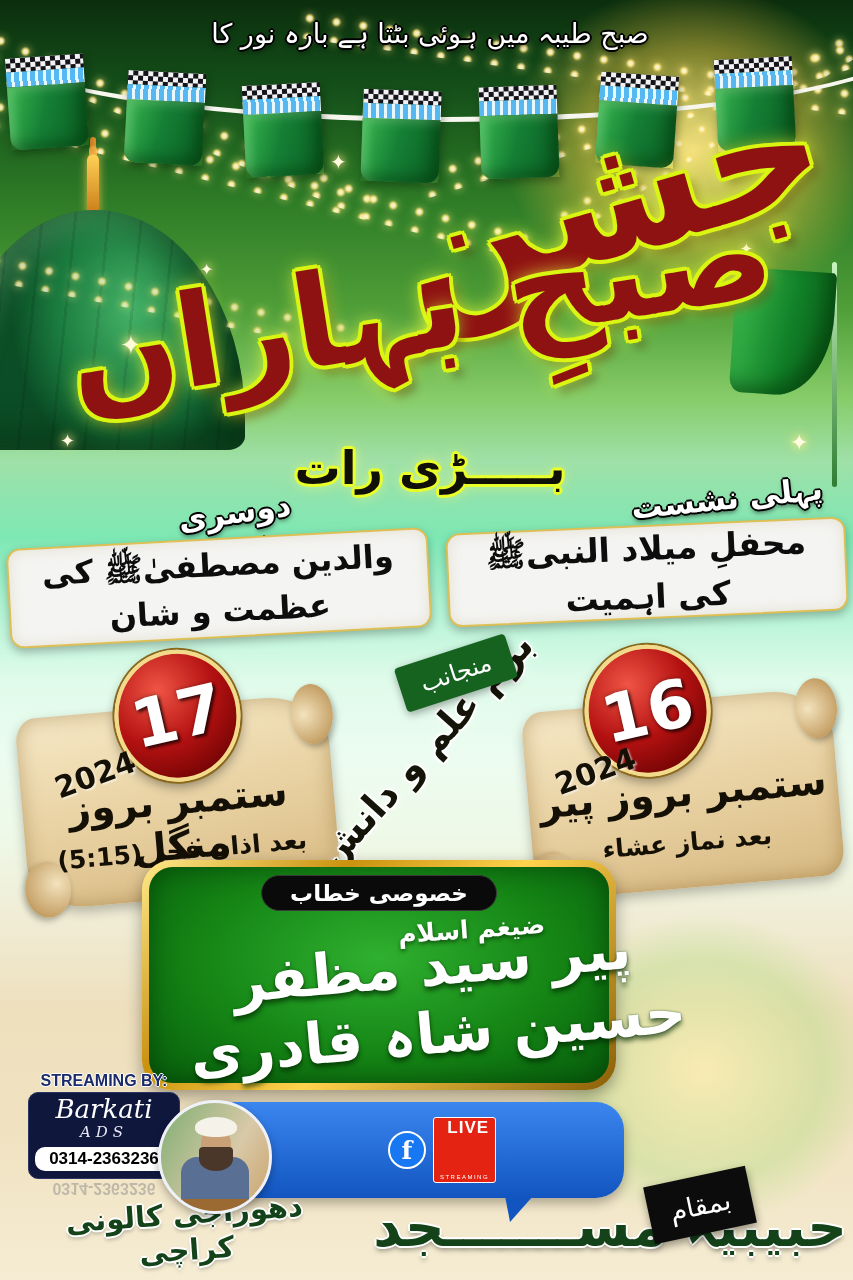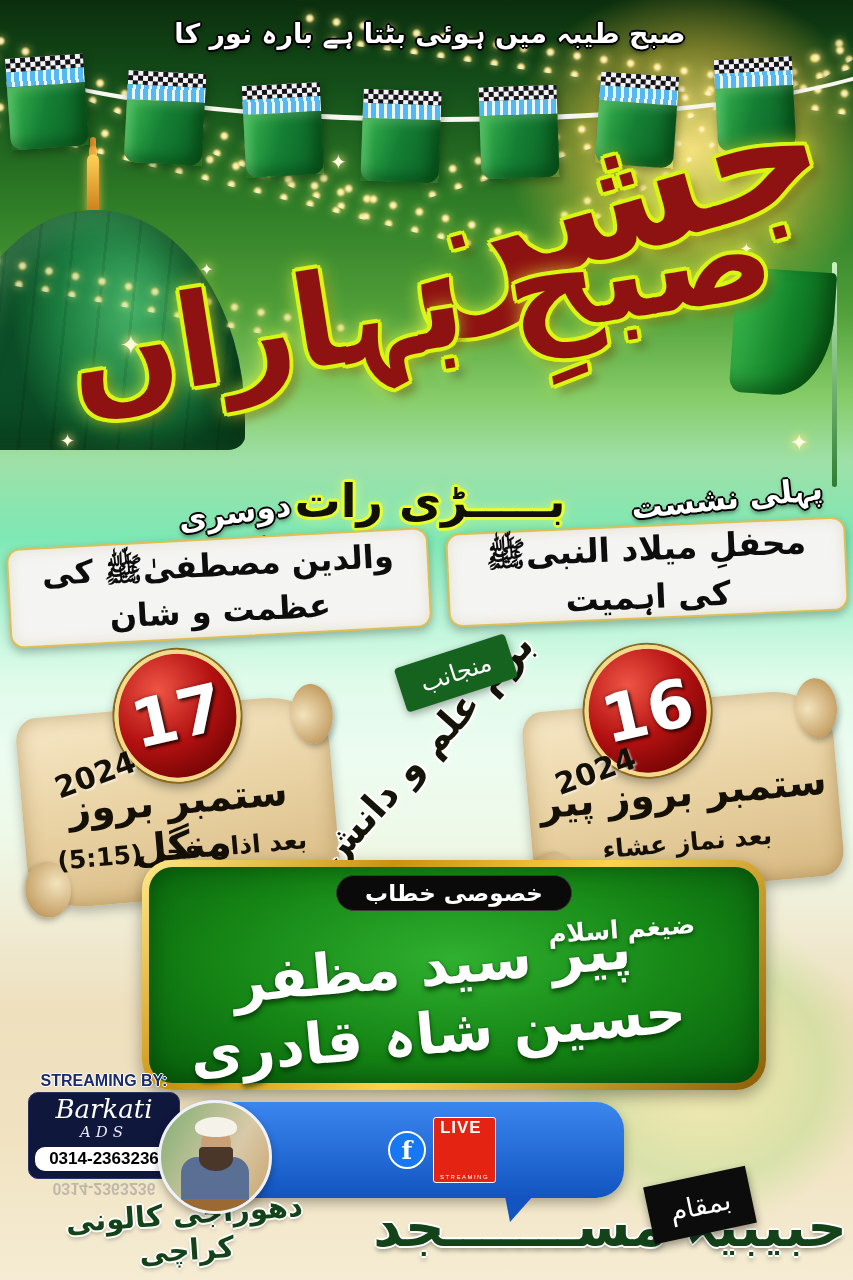--- a/index.html
+++ b/index.html
@@ -42,28 +42,28 @@
   .bunt-cloth{height:63px;border-radius:0 0 12px 12px;
     background:linear-gradient(105deg,#3ab64f 0%,#158035 45%,#0a5c22 100%);
     box-shadow:inset -8px -6px 14px rgba(0,40,0,.4), inset 6px 4px 10px rgba(200,255,200,.25);}
   .sparkle::before{content:'✦';}
   .sparkle{color:#fffbe0;text-shadow:0 0 8px #fff59a,0 0 14px #ffe36a;}
   
   .outline-black{text-shadow:-2px 0 #000,2px 0 #000,0 -2px #000,0 2px #000,-1px -1px #000,1px 1px #000,1px -1px #000,-1px 1px #000,0 3px 5px rgba(0,0,0,.6);}
   .outline-white{text-shadow:-2px 0 #fff,2px 0 #fff,0 -2px #fff,0 2px #fff,-1px -1px #fff,1px 1px #fff,1px -1px #fff,-1px 1px #fff,0 0 8px #fff;}
   .rtl{direction:rtl;}
   
-  .couplet{left:150px;top:14px;width:560px;text-align:center;color:#fff;font-size:27px;font-weight:bold;line-height:1.5;z-index:6;}
+  .couplet{left:150px;top:14px;width:560px;text-align:center;color:#fff;font-size:27px;font-weight:normal;line-height:1.5;z-index:6;}
   .title-l1{left:480px;top:104px;width:345px;text-align:center;font-size:165px;font-weight:bold;color:#8e1212;
     transform:rotate(-16deg);z-index:5;line-height:1;
     text-shadow:-4px 0 #d9f511,4px 0 #d9f511,0 -4px #d9f511,0 4px #d9f511,-3px -3px #d9f511,3px 3px #d9f511,3px -3px #d9f511,-3px 3px #d9f511,0 0 20px #eaff3a,6px 9px 10px rgba(40,10,0,.45);}
   .title-l2{left:30px;top:242px;width:780px;text-align:center;font-size:128px;font-weight:bold;color:#8e1212;
     transform:rotate(-9deg);z-index:5;white-space:nowrap;line-height:1;
     text-shadow:-4px 0 #d9f511,4px 0 #d9f511,0 -4px #d9f511,0 4px #d9f511,-3px -3px #d9f511,3px 3px #d9f511,3px -3px #d9f511,-3px 3px #d9f511,0 0 20px #eaff3a,6px 9px 10px rgba(40,10,0,.45);}
-  .subtitle{left:240px;top:474px;width:380px;text-align:center;font-size:46px;font-weight:bold;color:#101008;z-index:6;
+  .subtitle{left:240px;top:441px;width:380px;text-align:center;font-size:46px;font-weight:bold;color:#101008;z-index:6;
     text-shadow:-3px 0 #e8ff2a,3px 0 #e8ff2a,0 -3px #e8ff2a,0 3px #e8ff2a,-2px -2px #e8ff2a,2px 2px #e8ff2a,2px -2px #e8ff2a,-2px 2px #e8ff2a,0 0 14px #f4ff6e;}
   
   .s-heading{font-size:31px;font-weight:bold;color:#fff;text-align:center;z-index:6;}
   .s1-heading{left:612px;top:480px;width:230px;transform:rotate(-6deg);}
   .s2-heading{left:122px;top:494px;width:230px;transform:rotate(-8deg);}
   .s-banner{background:#f4f4f2;border:2px solid #ddbf55;border-radius:14px;z-index:6;
     box-shadow:0 4px 10px rgba(0,0,0,.28), inset 0 0 14px rgba(160,140,60,.18);
     display:flex;align-items:center;justify-content:center;text-align:center;
     font-weight:bold;color:#0d0d0d;padding:0 10px;box-sizing:border-box;}
   .s1-banner{left:447px;top:525px;width:400px;height:94px;font-size:33px;transform:rotate(-2.5deg);}
@@ -97,21 +97,21 @@
   .sc-time{position:absolute;left:0;width:100%;text-align:center;font-size:25px;font-weight:bold;color:#151005;z-index:2;}
   .sc-time-r{top:128px;}
   .sc-time-l{top:130px;}
   
   .org-tag{left:398px;top:650px;width:116px;height:46px;background:#15631f;color:#fff;font-size:24px;
     display:flex;align-items:center;justify-content:center;transform:rotate(-18deg);border-radius:4px;
     box-shadow:0 3px 8px rgba(0,0,0,.35);z-index:7;}
   .org-name{left:275px;top:720px;width:300px;height:60px;display:flex;align-items:center;justify-content:center;
     transform:rotate(-48deg);font-size:38px;font-weight:bold;color:#141408;white-space:nowrap;z-index:6;}
   
-  .gb-frame{left:142px;top:860px;width:624px;height:230px;border-radius:30px;padding:7px;box-sizing:border-box;
+  .gb-frame{left:142px;top:860px;width:474px;height:230px;border-radius:30px;padding:7px;box-sizing:border-box;
     background:linear-gradient(135deg,#ffe98a,#c9920f 30%,#ffd34d 55%,#8a5e06 100%);
     box-shadow:0 6px 16px rgba(0,0,0,.35);z-index:8;}
   .gb-inner{position:relative;width:100%;height:100%;border-radius:24px;
     background:radial-gradient(ellipse at 50% 42%,#2fb02f 0%,#158515 55%,#075c0c 100%);
     box-shadow:inset 0 0 26px rgba(0,50,0,.55);}
   .gb-pill{position:absolute;top:8px;left:50%;transform:translateX(-50%);background:#0a0a0a;color:#fff;
     border-radius:20px;padding:4px 28px;font-size:23px;font-weight:bold;border:1px solid #3a3a3a;white-space:nowrap;}
   .gb-honorific{position:absolute;top:48px;right:64px;color:#fff;font-size:25px;font-weight:bold;
     transform:rotate(-4deg);text-shadow:0 2px 4px rgba(0,40,0,.7);}
   .gb-speaker{position:absolute;top:56px;left:10px;width:552px;height:152px;display:flex;align-items:center;justify-content:center;
@@ -129,21 +129,21 @@
   .d-reflect{transform:scaleY(-1);opacity:.22;color:#10173d;font-weight:bold;font-size:16px;font-family:"Liberation Sans",sans-serif;}
   
   .live-bar{left:190px;top:1102px;width:434px;height:96px;border-radius:28px;z-index:8;
     background:linear-gradient(180deg,#3b86ef,#1255c0);box-shadow:0 5px 12px rgba(0,0,0,.3);
     color:#fff;display:flex;flex-direction:column;align-items:center;justify-content:center;
     padding-left:70px;box-sizing:border-box;font-family:"Liberation Sans",sans-serif;}
   .bar-tail{left:505px;top:1196px;width:28px;height:26px;background:#1255c0;clip-path:polygon(0 0,100% 0,18% 100%);z-index:8;}
   .lb-row1{display:flex;align-items:center;gap:7px;}
   .fb-circle{width:34px;height:34px;border-radius:50%;background:#1877f2;border:2px solid #fff;color:#fff;
     display:flex;align-items:center;justify-content:center;font-size:25px;font-weight:bold;font-family:"DejaVu Serif",serif;}
-  .live-badge{background:#e42313;border:1px solid #fff;border-radius:3px;padding:1px 6px 2px;display:flex;flex-direction:column;align-items:flex-start;line-height:1;gap:37px;}
+  .live-badge{background:#e42313;border:1px solid #fff;border-radius:3px;padding:1px 6px 2px;display:flex;flex-direction:column;align-items:flex-end;line-height:1;gap:37px;}
   .live-word{font-size:17px;font-weight:bold;letter-spacing:1px;}
   .streaming-word{font-size:6px;letter-spacing:1.5px;margin-top:1px;}
   .lb-name1{font-size:29px;font-weight:bold;letter-spacing:.5px;text-shadow:0 2px 2px rgba(0,0,0,.35);}
   .lb-name2{font-size:33px;font-weight:bold;letter-spacing:.5px;text-shadow:0 2px 2px rgba(0,0,0,.35);margin-top:-2px;}
   .avatar{left:158px;top:1100px;width:108px;height:108px;border-radius:50%;border:3px solid #eef2f8;overflow:hidden;z-index:9;
     background:linear-gradient(120deg,#7fae72,#d9c9a8 60%,#c9a26a);box-shadow:0 4px 8px rgba(0,0,0,.3);}
   .av-body{position:absolute;bottom:4px;left:20px;width:68px;height:50px;background:#5a6f94;border-radius:16px 16px 4px 4px;}
   .av-turban{position:absolute;top:14px;left:34px;width:42px;height:20px;background:#f5f2ea;border-radius:50% 50% 42% 42%;}
   .av-head{position:absolute;top:26px;left:40px;width:30px;height:30px;background:#caa177;border-radius:46%;}
   .av-beard{position:absolute;top:44px;left:38px;width:34px;height:24px;background:#4a372a;border-radius:4px 4px 50% 50%;}

